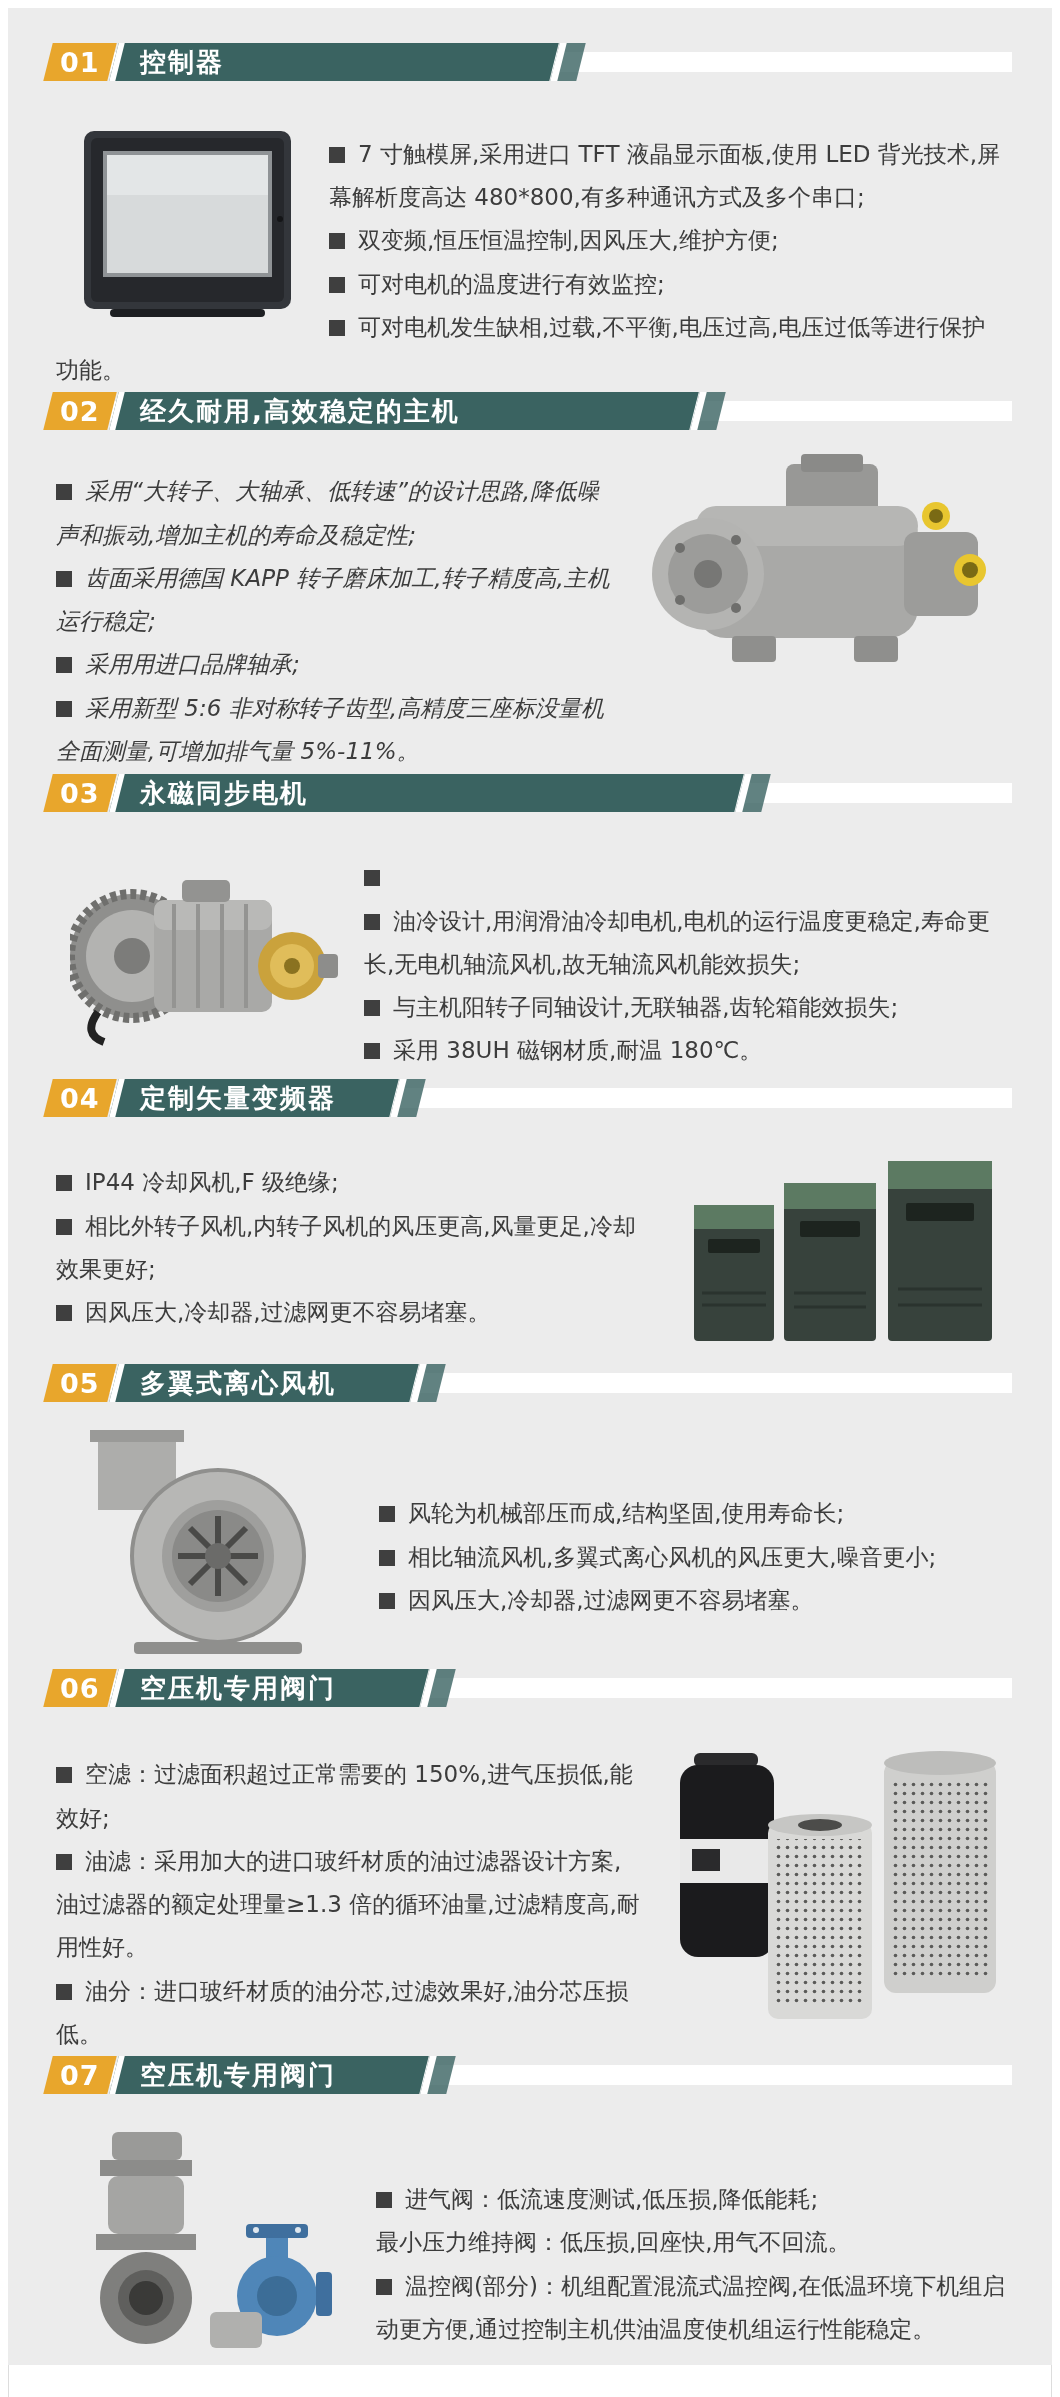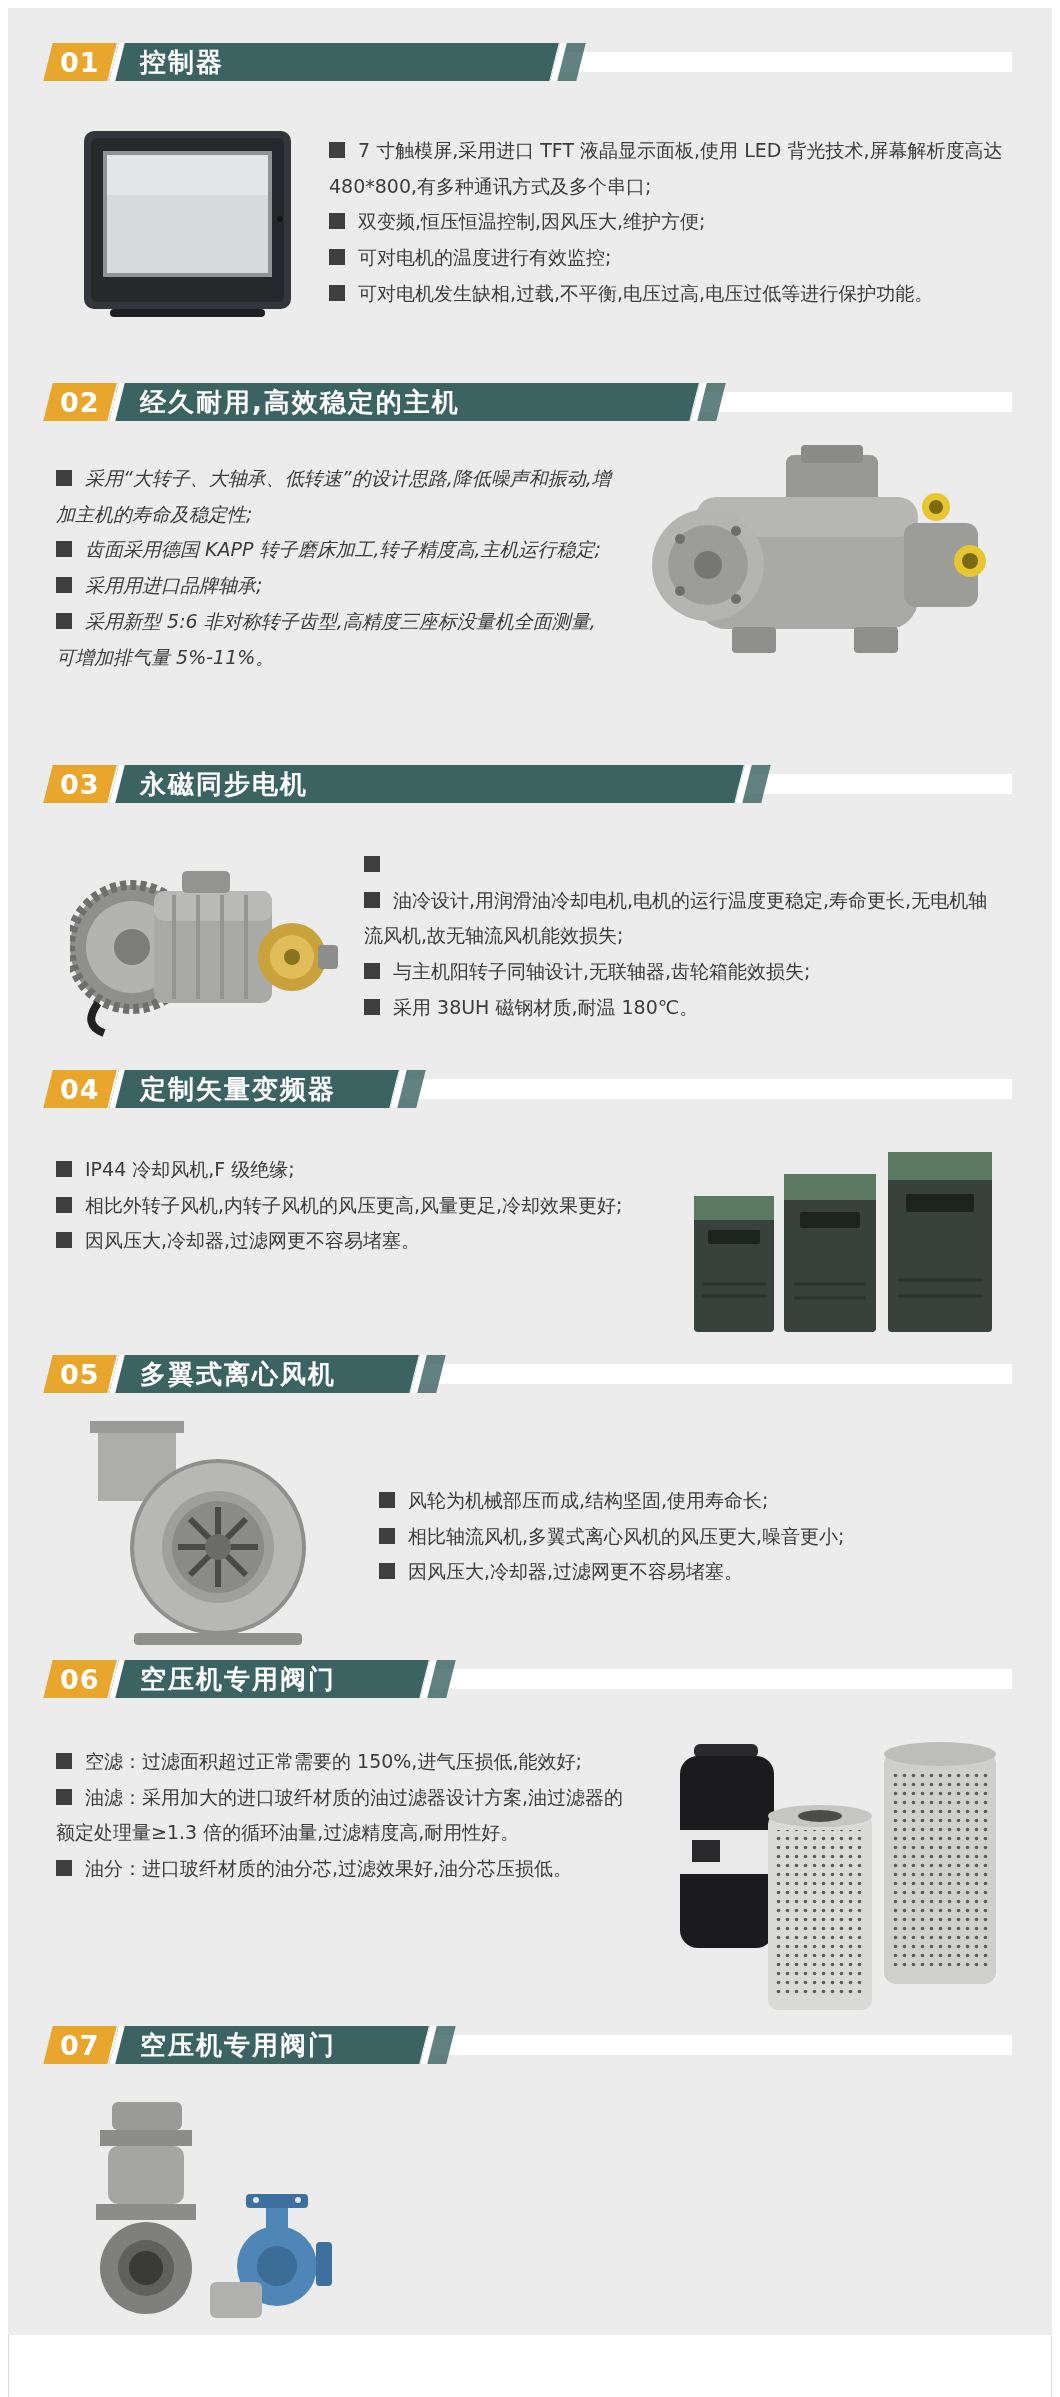--- a/index.html
+++ b/index.html
@@ -40,21 +40,21 @@
     position:relative;z-index:1;width:26px;height:38px;flex:0 0 26px;
     background:var(--tail,rgba(58,99,97,.8));transform:skewX(-14deg);
     margin-left:1px;border-left:7px solid #fff;
   }
   
   .content{padding:32px 6px 0 8px;}
   .content::after{content:"";display:block;clear:both;}
   .img-box{background:transparent;}
   .content[data-side="left"]  .img-box{float:left;margin:0 24px 10px 14px;}
   .content[data-side="right"] .img-box{float:right;margin:0 0 10px 24px;}
-  .line{font-size:19px;line-height:1.88;margin:0;}
+  .line{font-size:23px;line-height:1.88;margin:0;}
   .sq{display:inline-block;width:16px;height:16px;background:var(--sq,#3f3f3f);margin-right:13px;vertical-align:-1px;}
   
   #sections-root section:nth-of-type(1){min-height:340px;}
   #sections-root section:nth-of-type(2){min-height:382px;}
   #sections-root section:nth-of-type(3){min-height:300px;}
   #sections-root section:nth-of-type(4){min-height:285px;}
   #sections-root section:nth-of-type(5){min-height:290px;}
   #sections-root section:nth-of-type(6){min-height:360px;}
   #sections-root section:nth-of-type(7){min-height:300px;}
   #sections-root section:nth-of-type(1) .bar{width:440px;}
@@ -334,18 +334,23 @@
               <circle cx="76" cy="178" r="17" fill="#3a3a38"></circle>
               <rect x="176" y="104" width="62" height="14" rx="4" fill="#3f6f9e"></rect>
               <rect x="196" y="118" width="22" height="30" fill="#4f86b8"></rect>
               <circle cx="207" cy="176" r="40" fill="#4f86b8"></circle>
               <circle cx="207" cy="176" r="20" fill="#3c6d97"></circle>
               <rect x="246" y="152" width="16" height="44" rx="4" fill="#3f6f9e"></rect>
               <circle cx="186" cy="110" r="3" fill="#dfe7ee"></circle>
               <circle cx="228" cy="110" r="3" fill="#dfe7ee"></circle>
               <rect x="140" y="192" width="52" height="36" rx="6" fill="#b0b0ae"></rect>
             </svg></div>
+      <div class="bullets">
+            <p class="line"><span class="sq"></span><span>进气阀：低流速度测试,低压损,降低能耗;</span></p>
+            <p class="line"><span>最小压力维持阀：低压损,回座快,用气不回流。</span></p>
+            <p class="line"><span class="sq"></span><span>温控阀(部分)：机组配置混流式温控阀,在低温环境下机组启动更方便,通过控制主机供油温度使机组运行性能稳定。</span></p>
+          </div>
     </div>
   </section>
 </div>
   <div class="footer"></div>
 
 </div>
 
 </body></html>

